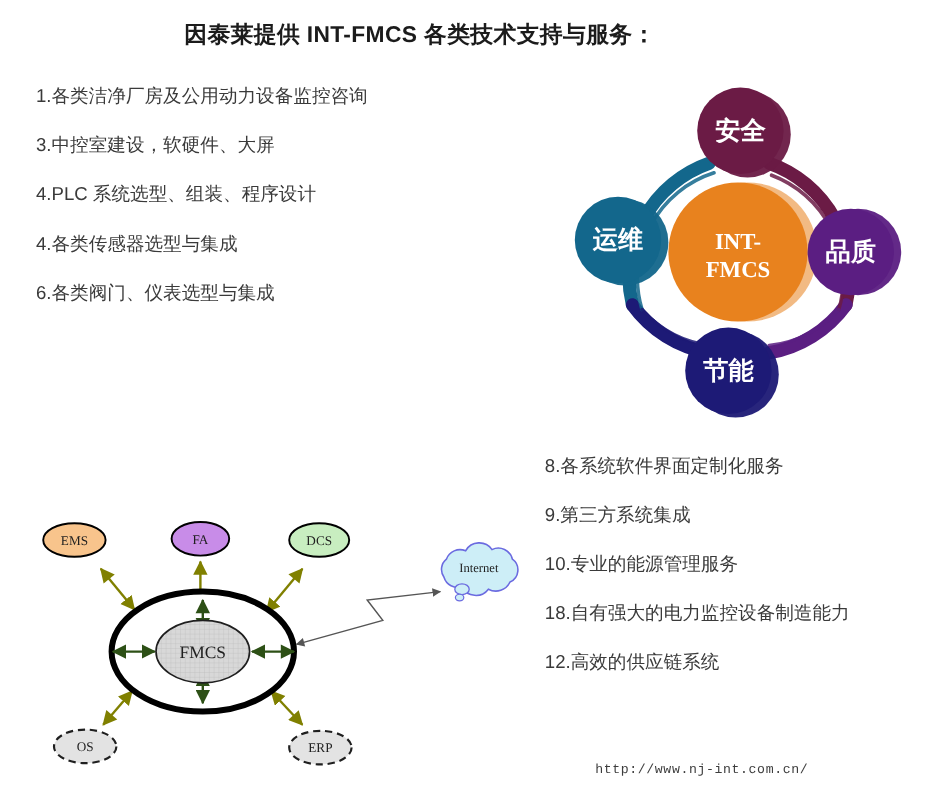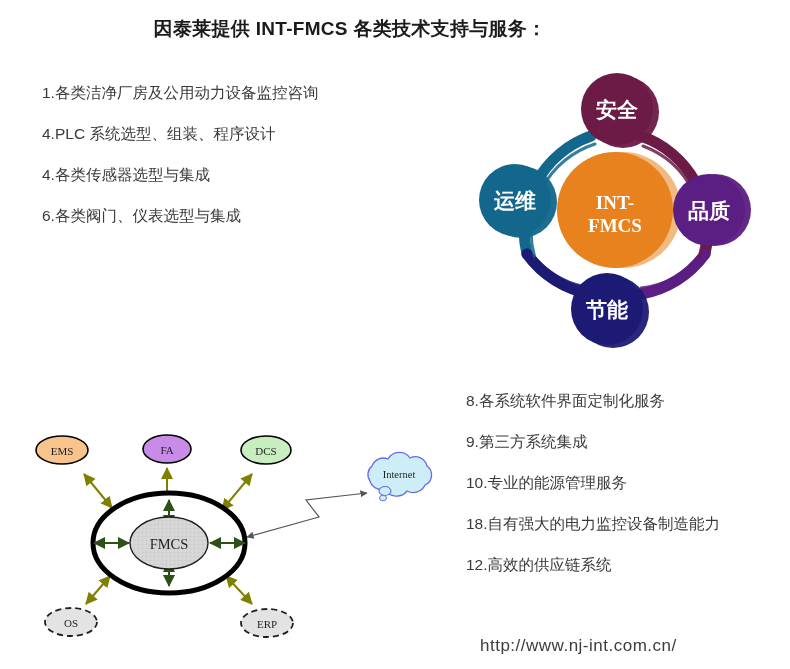--- a/index.html
+++ b/index.html
@@ -27,21 +27,21 @@
     font-size: 19px;
     font-weight: bold;
     letter-spacing: 0.3px;
     color: #1b1b1b;
   }
 
   
   .service-list {
     position: absolute;
     list-style: none;
-    margin: 16px;
+    margin: 4px;
     padding: 0;
     font-size: 15.5px;
     color: #3a3a3a;
   }
   .service-list li {
     margin: 0 0 24px 0;
     white-space: nowrap;
     line-height: 1.1;
   }
   #service-list-left {
@@ -49,24 +49,24 @@
     top: 68px;
   }
   #service-list-right {
     left: 450px;
     top: 376px;
   }
 
   
   #watermark {
     position: absolute;
-    left: 480px;
+    left: 496px;
     top: 636px;
-    font-family: Liberation Sans, sans-serif;
-    font-size: 17px;
+    font-family: Liberation Mono, monospace;
+    font-size: 11px;
     letter-spacing: 0.5px;
     color: #3d3d3d;
     white-space: nowrap;
   }
 
   
   #circle-diagram {
     position: absolute;
     left: 465px;
     top: 62px;
@@ -112,20 +112,21 @@
     fill: #1f1f1f;
   }
 </style>
 </head>
 <body>
 
 <div id="page-title">因泰莱提供 INT-FMCS 各类技术支持与服务：</div>
 
 <ul id="service-list-left" class="service-list">
   <li>1.各类洁净厂房及公用动力设备监控咨询</li>
+  <li>3.中控室建设，软硬件、大屏</li>
   <li>4.PLC 系统选型、组装、程序设计</li>
   <li>4.各类传感器选型与集成</li>
   <li>6.各类阀门、仪表选型与集成</li>
 </ul>
 
 <ul id="service-list-right" class="service-list">
   <li>8.各系统软件界面定制化服务</li>
   <li>9.第三方系统集成</li>
   <li>10.专业的能源管理服务</li>
   <li>18.自有强大的电力监控设备制造能力</li>

